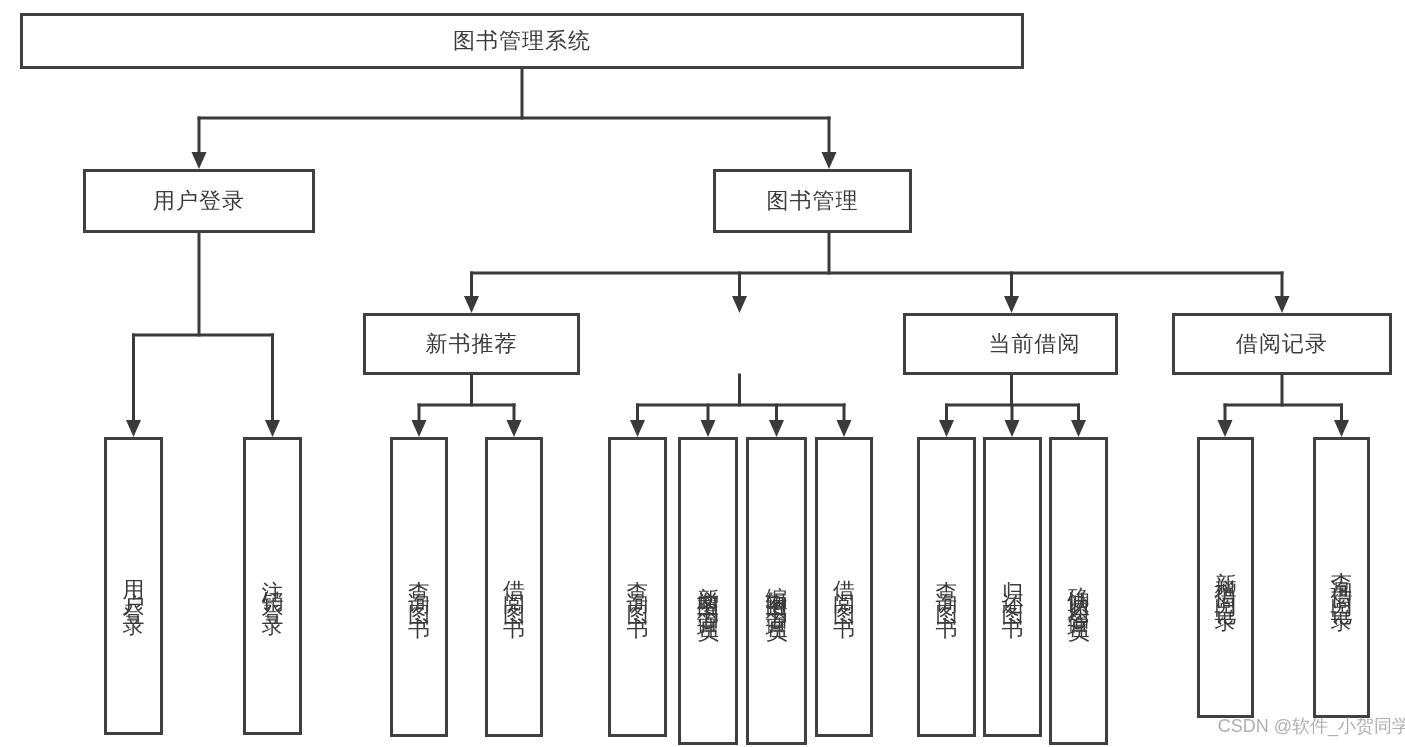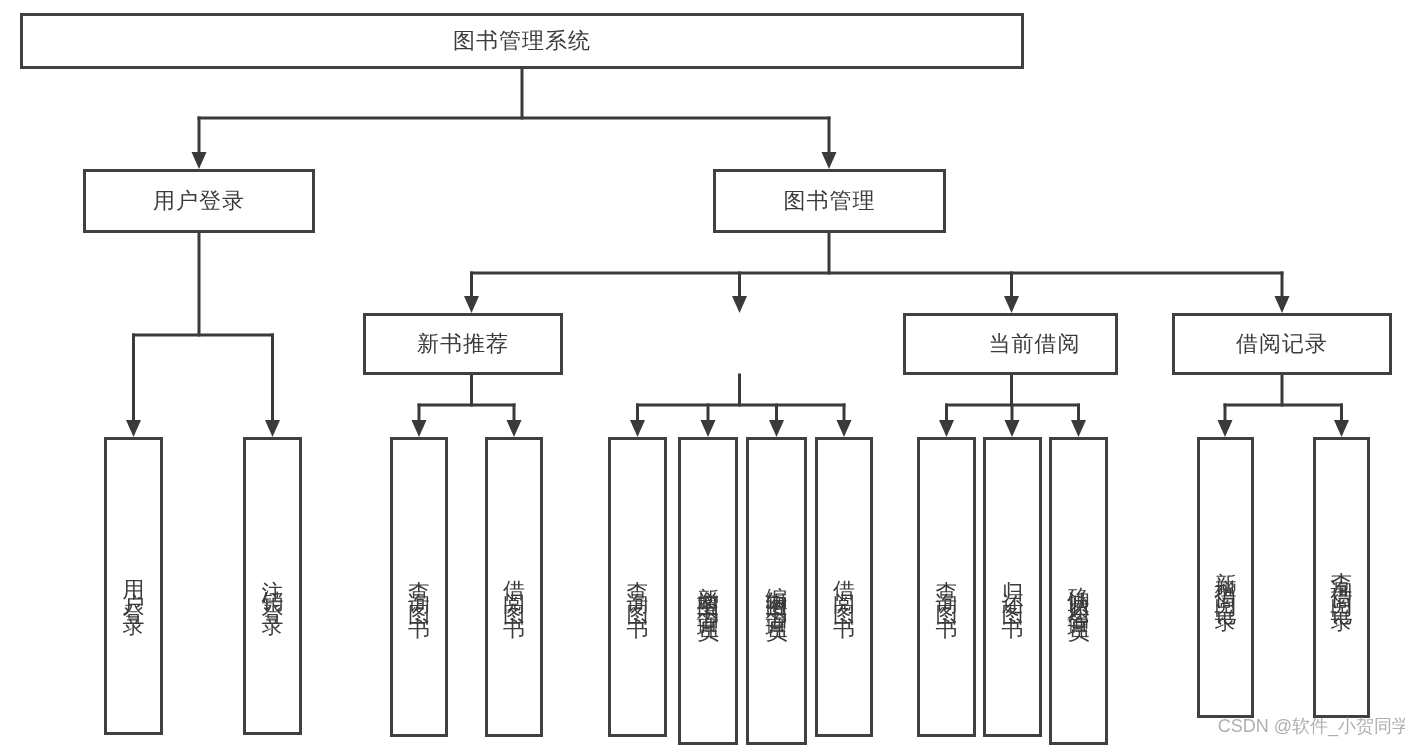--- a/index.html
+++ b/index.html
@@ -152,25 +152,25 @@
     </g>
   </svg>
 
   <div class="node hbox" style="left:20px; top:13px; width:1004px; height:56px;">
     <span>图书管理系统</span>
   </div>
 
   <div class="node hbox" style="left:83px; top:169px; width:232px; height:64px;">
     <span>用户登录</span>
   </div>
-  <div class="node hbox" style="left:713px; top:169px; width:233px; height:64px;">
+  <div class="node hbox" style="left:713px; top:169px; width:199px; height:64px;">
     <span>图书管理</span>
   </div>
 
-  <div class="node hbox" style="left:363px; top:313px; width:200px; height:62px;">
+  <div class="node hbox" style="left:363px; top:313px; width:217px; height:62px;">
     <span>新书推荐</span>
   </div>
   <div class="node hbox" style="left:903px; top:313px; width:215px; height:62px;padding-left:48px;">
     <span>当前借阅</span>
   </div>
   <div class="node hbox" style="left:1172px; top:313px; width:220px; height:62px;">
     <span>借阅记录</span>
   </div>
 
   <div class="node vbox ls4" style="left:104px; top:437px; width:59px; height:298px;">

